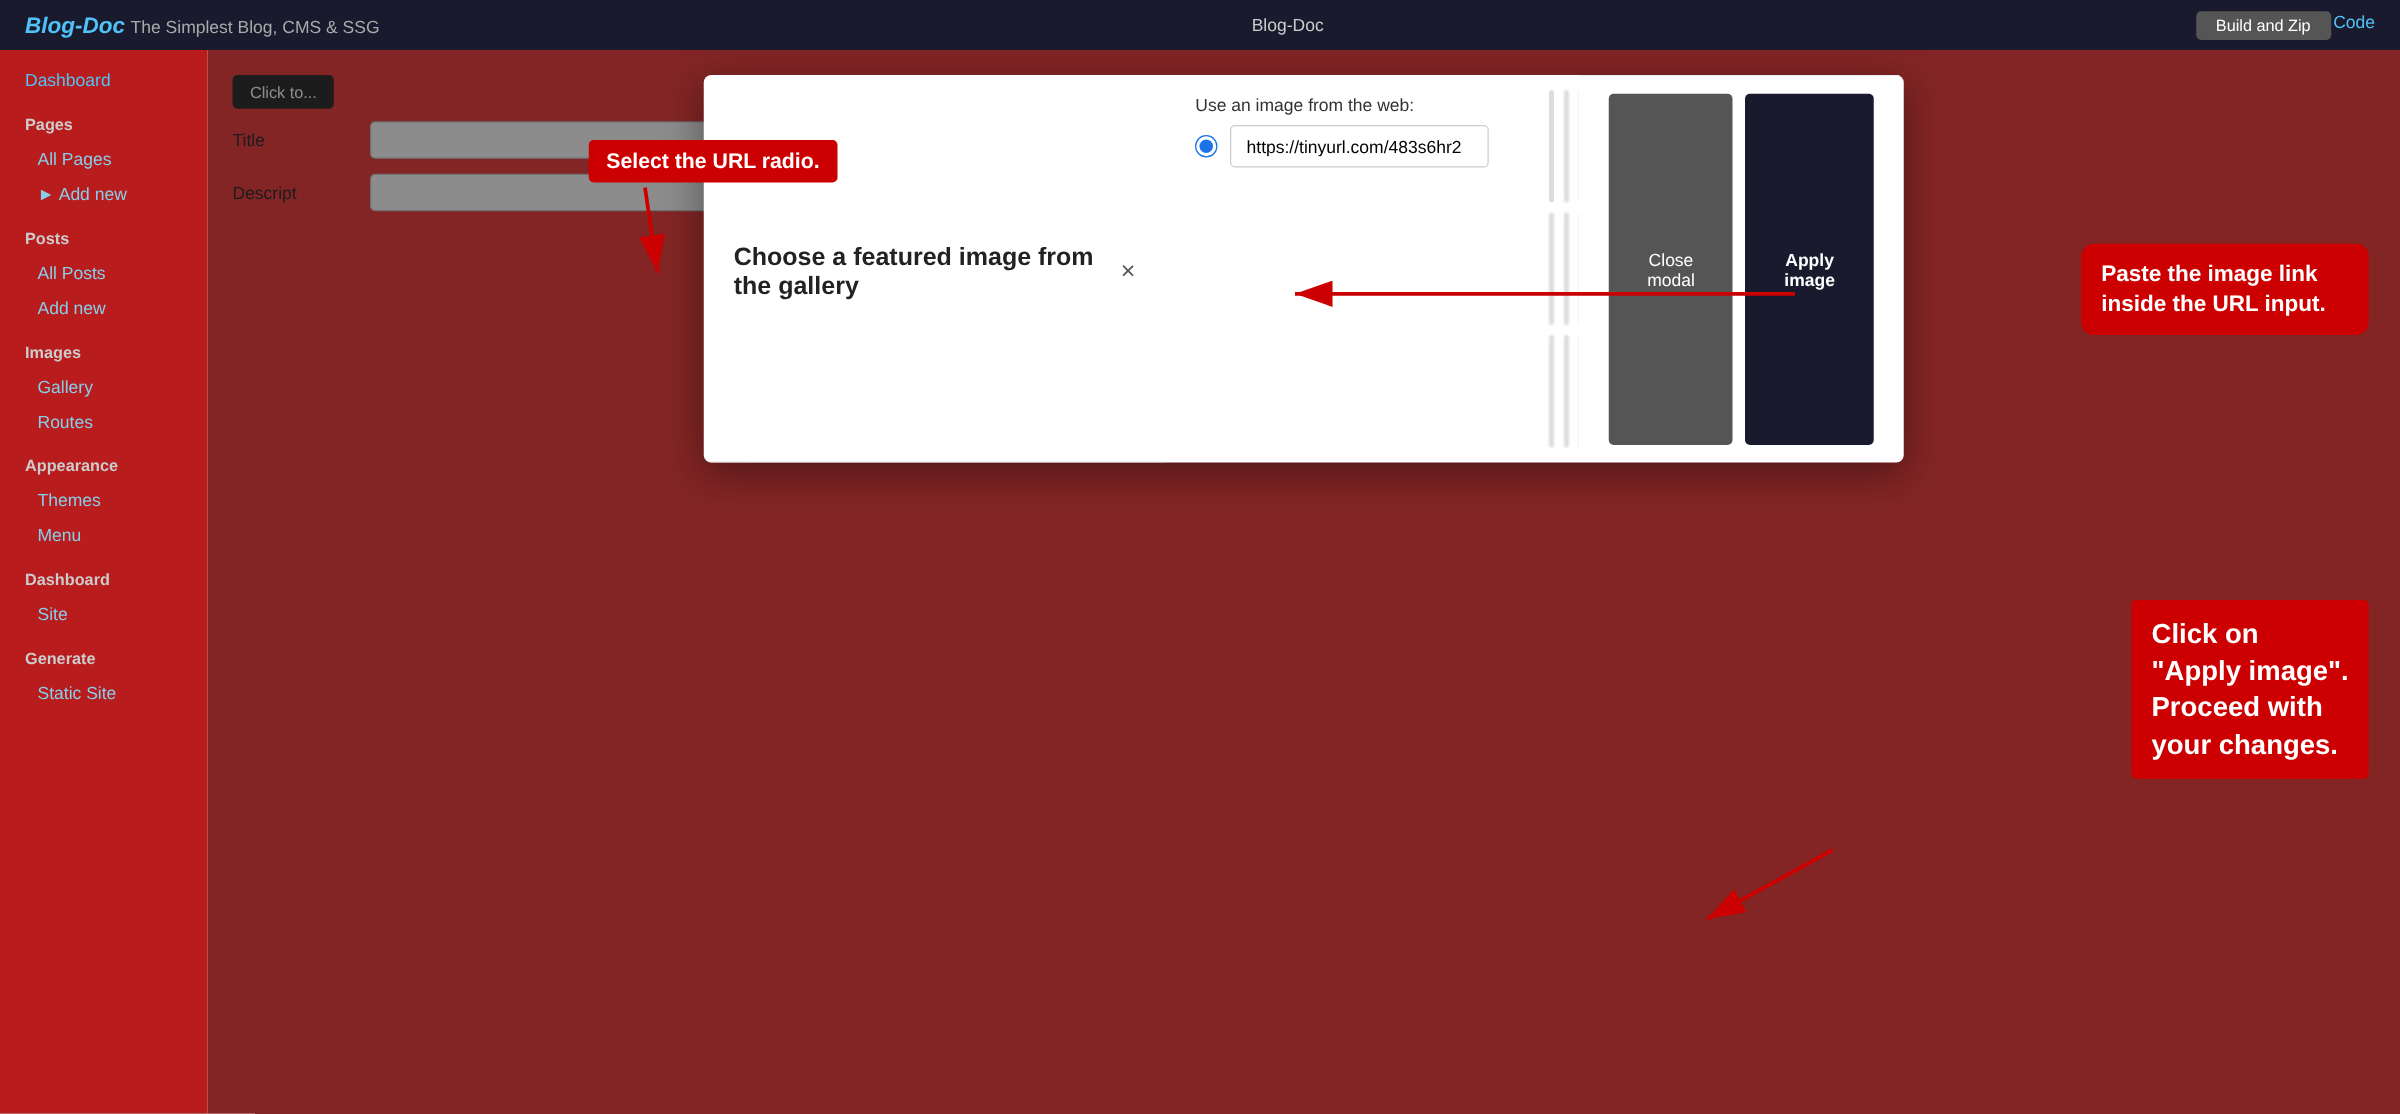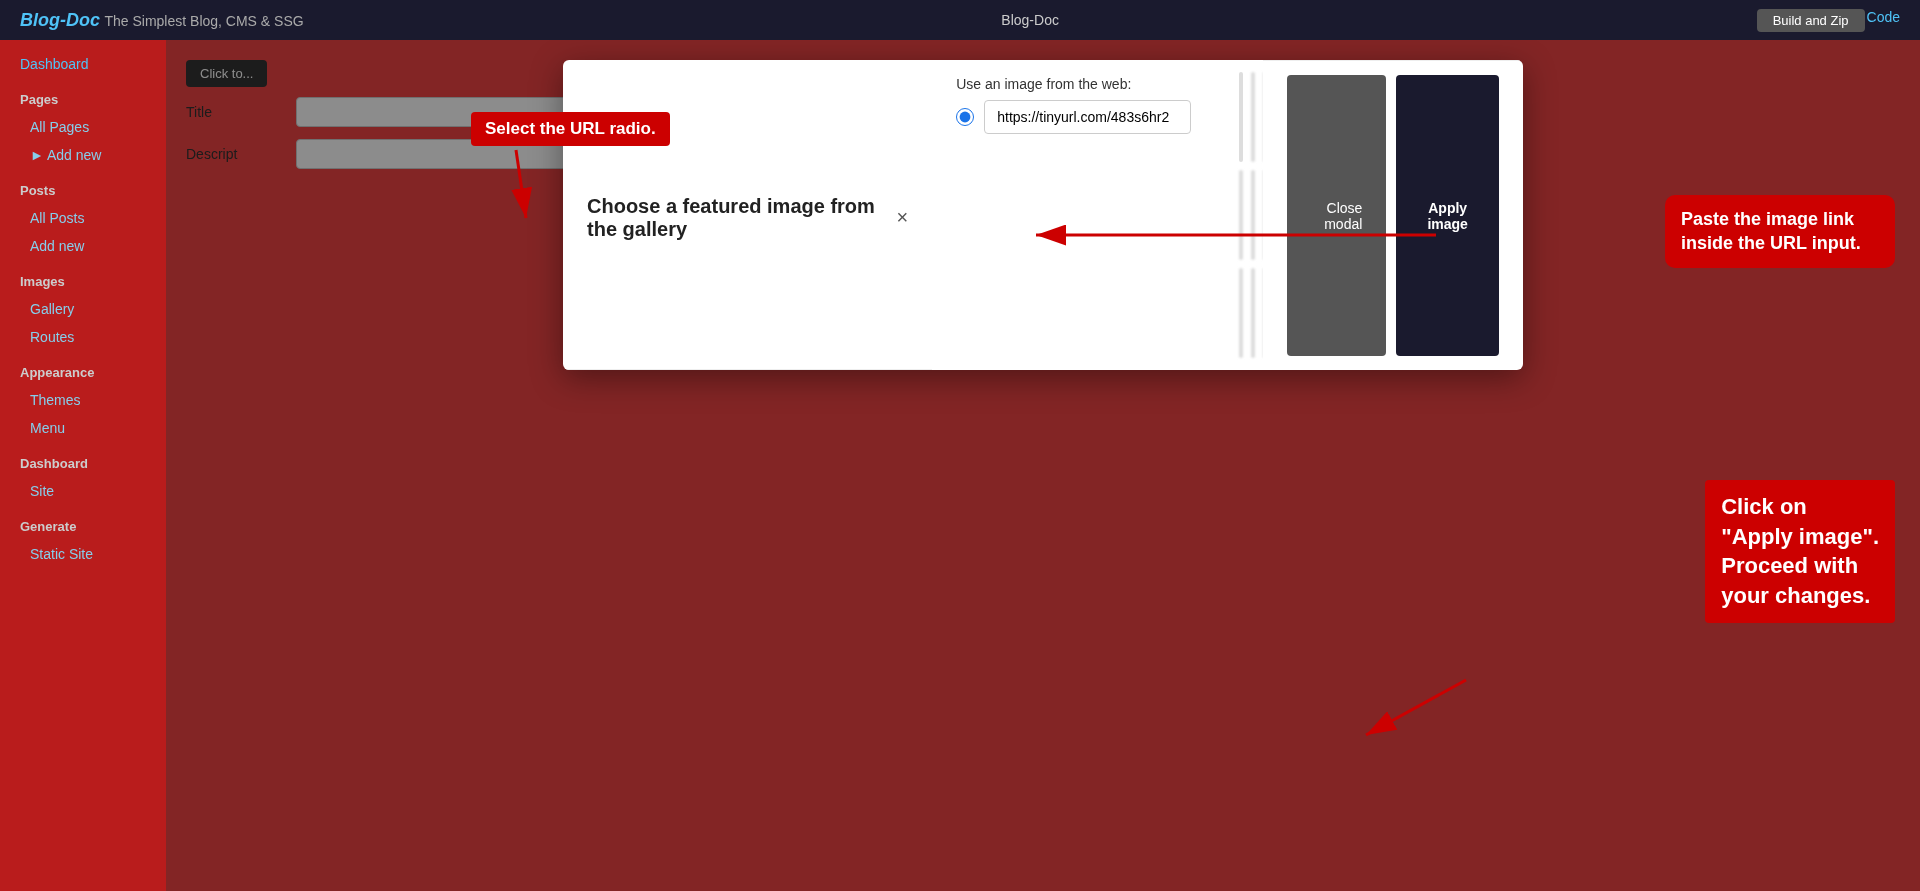--- a/index.html
+++ b/index.html
@@ -196,21 +196,20 @@
       border-top: 1px solid #eee;
     }
     .btn-close-modal {
       background: #555;
       color: #fff;
       border: none;
       padding: 10px 24px;
       border-radius: 4px;
       font-size: 14px;
       cursor: pointer;
-      text-align: right;
     }
     .btn-apply-image {
       background: #1a1a2e;
       color: #fff;
       border: none;
       padding: 10px 24px;
       border-radius: 4px;
       font-size: 14px;
       cursor: pointer;
       font-weight: bold;

